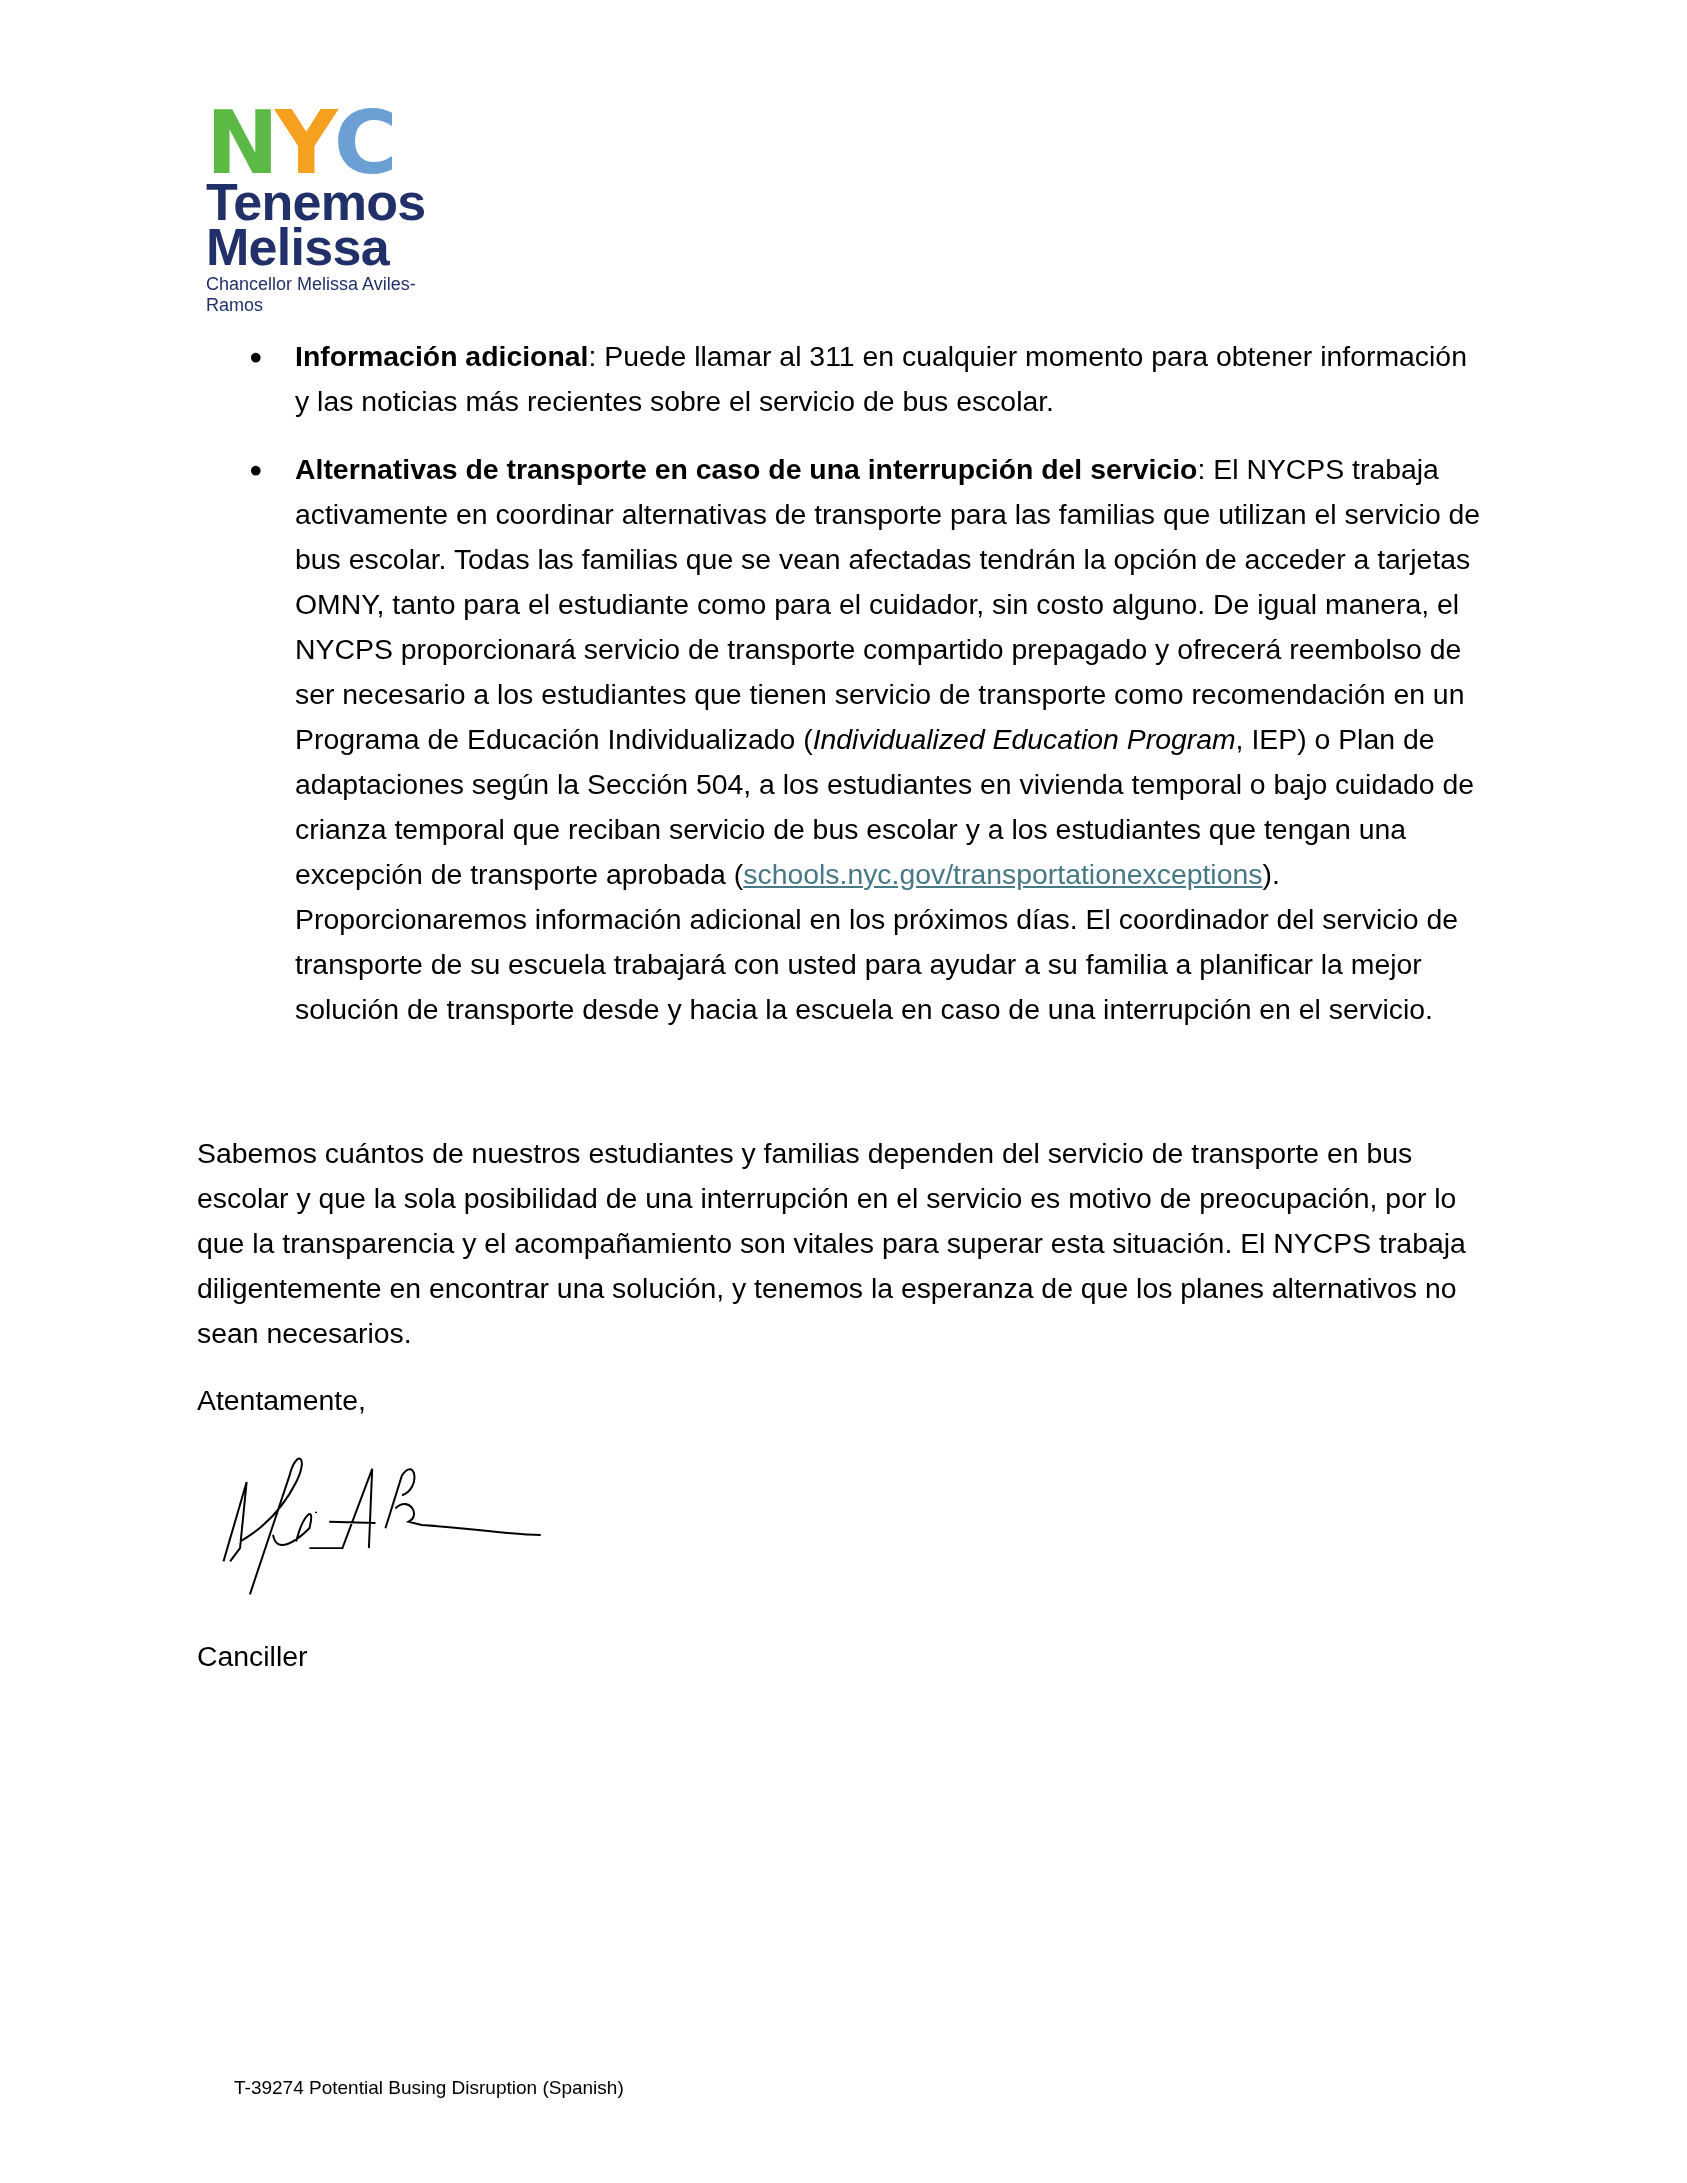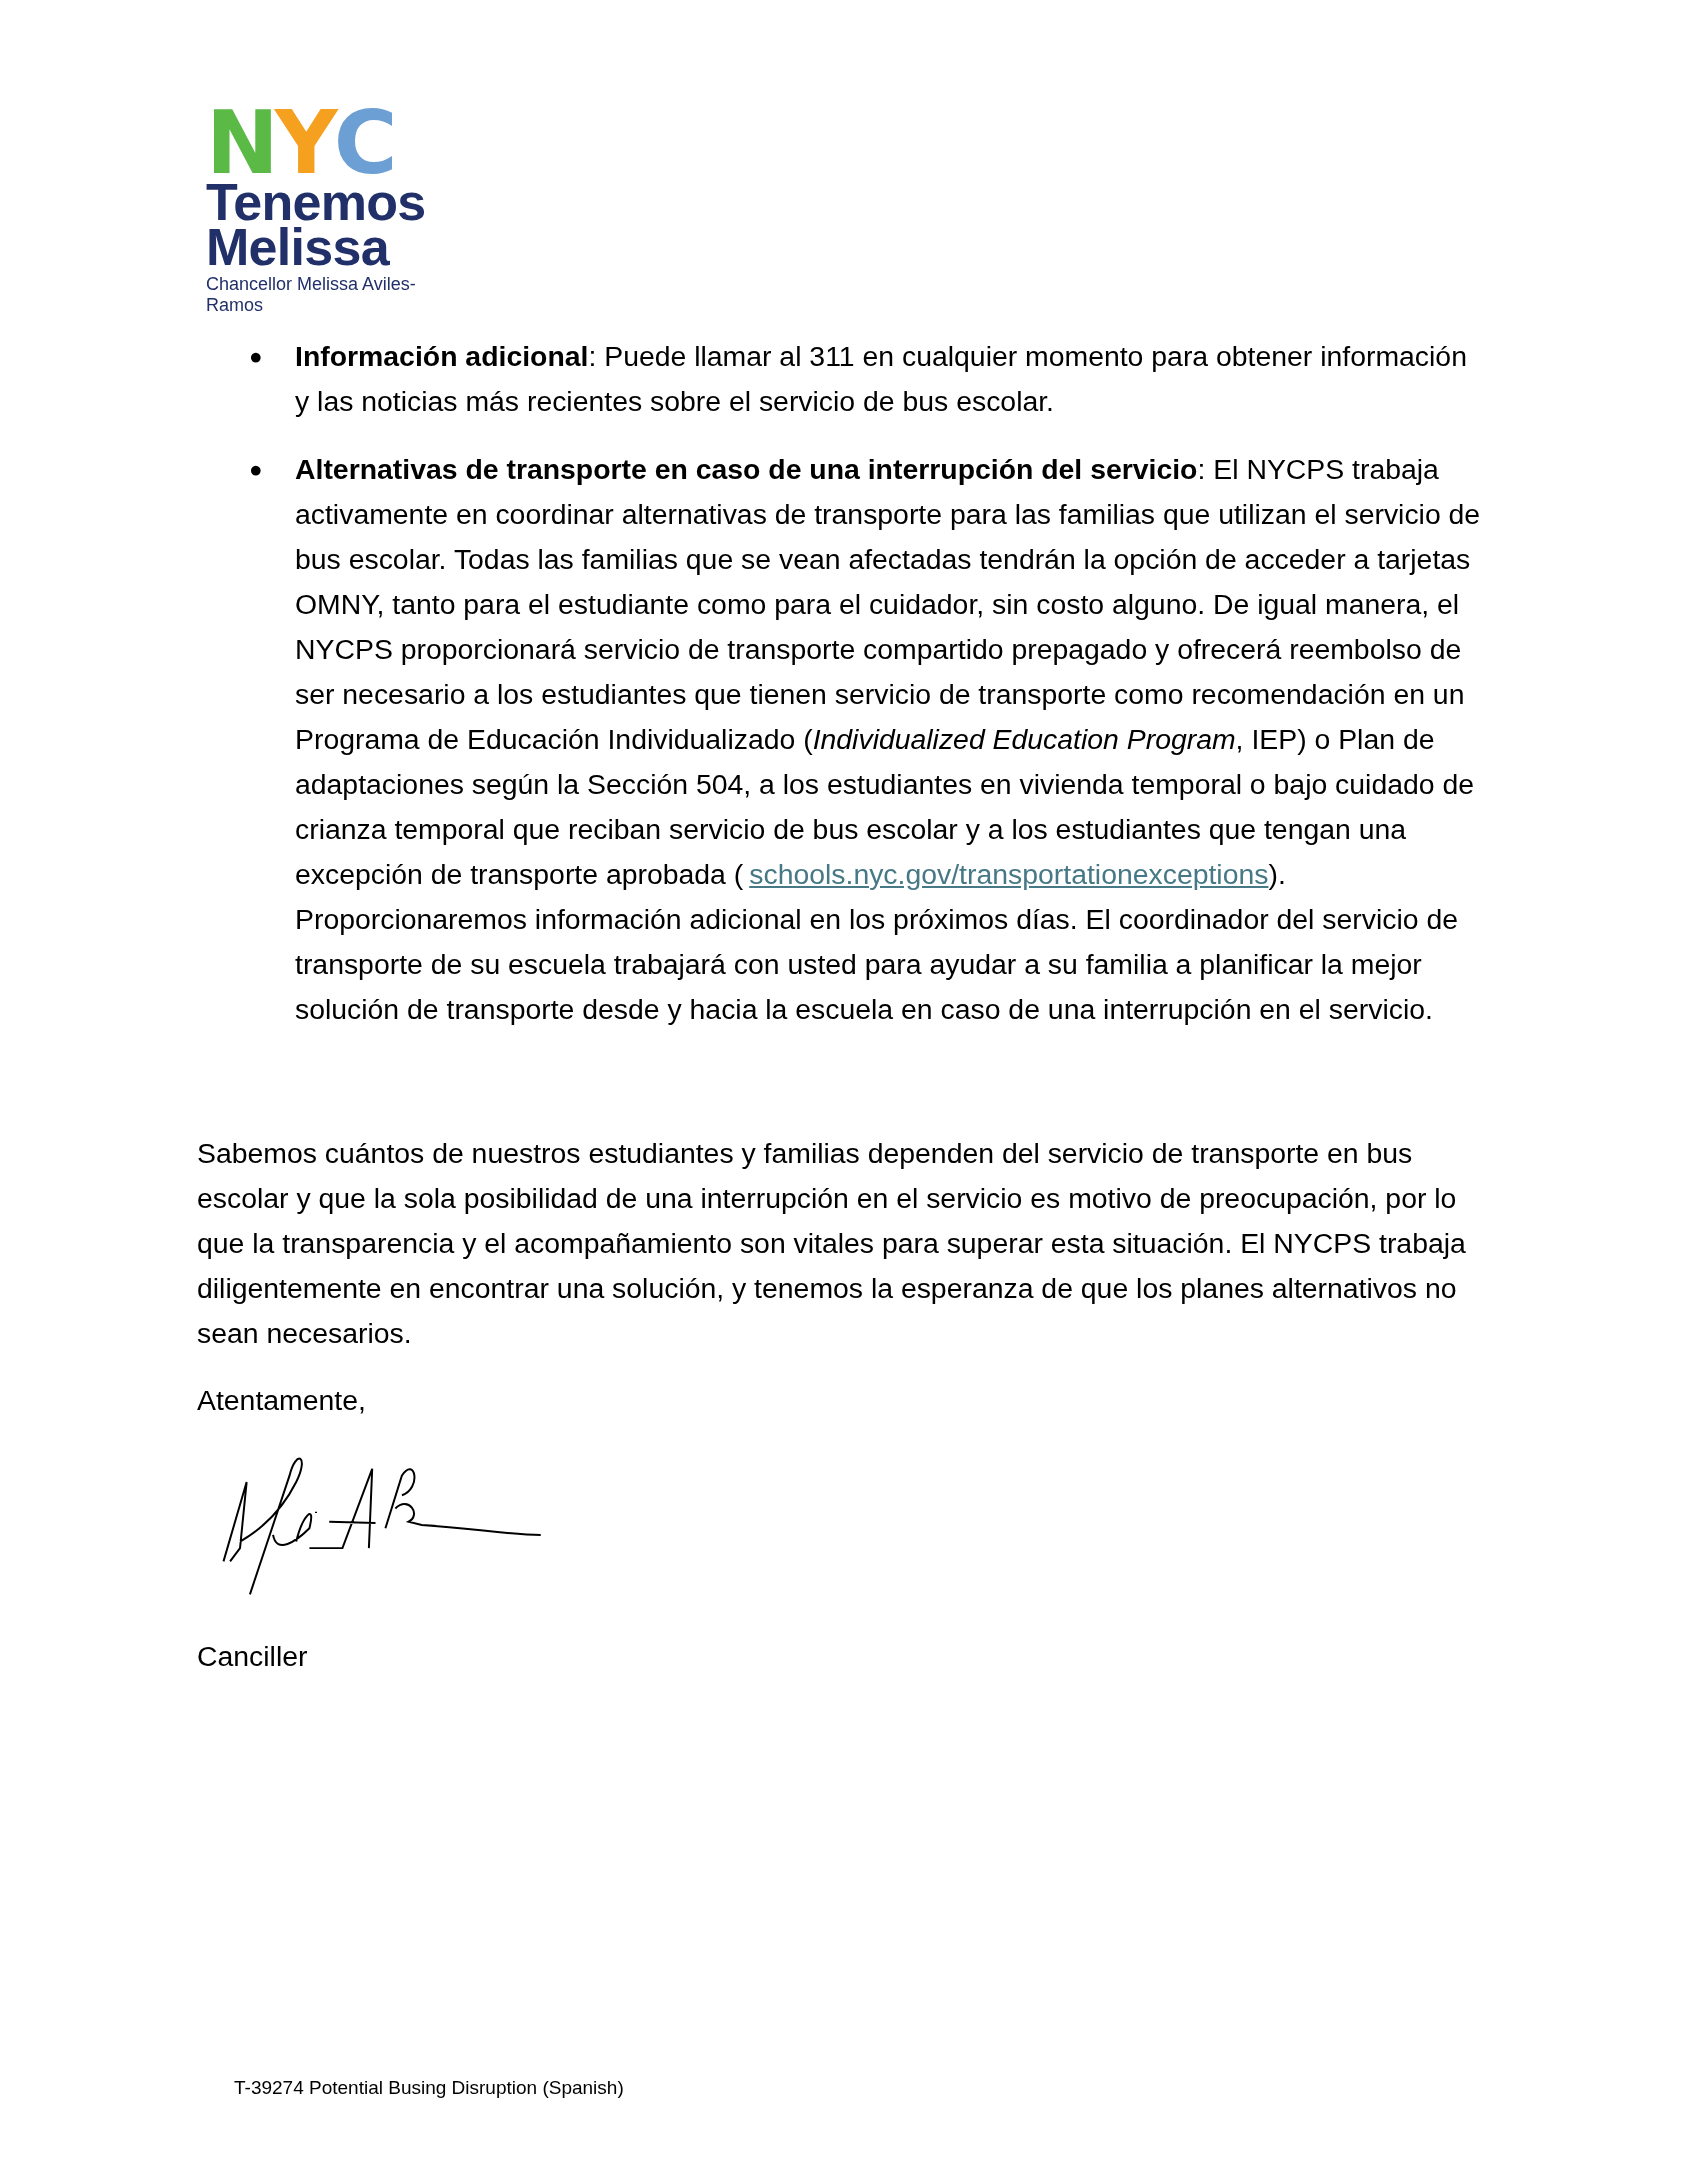--- a/index.html
+++ b/index.html
@@ -6,21 +6,21 @@
   body{width:1687px;height:2183px;position:relative;overflow:hidden;font-family:"Liberation Sans",sans-serif;color:#000;}
   .logo{position:absolute;left:206px;top:106px;width:212px;height:185px;}
   .nyc{display:flex;height:74px;gap:0;}
   .nyc span{font-family:"DejaVu Sans",sans-serif;font-weight:bold;font-size:87px;line-height:74px;letter-spacing:-4px;}
   .logo .ps{font-family:"Liberation Sans",sans-serif;font-weight:bold;color:#22306a;font-size:52px;line-height:45px;letter-spacing:-0.7px;}
   .logo .chan{font-size:18px;color:#22306a;margin-top:4px;}
   .content{position:absolute;left:197px;top:334px;width:1290px;font-size:28.4px;line-height:45px;}
   ul{list-style:none;margin:0;padding:0;}
   li{position:relative;padding-left:98px;margin-bottom:22.5px;}
   li .bullet{position:absolute;left:52px;top:0;font-size:22.5px;}
-  .link{color:#467886;text-decoration:underline;margin-left:6px;}
+  .link{color:#467886;text-decoration:underline;}
   p{margin:11px 0 22px 0;}
   .sig{display:block;margin:26.5px 0 33px 13.2px;}
   .footer{position:absolute;left:197px;top:2077px;font-size:19px;font-family:"Liberation Sans",sans-serif;margin-left:37px;}
 </style>
 </head>
 <body>
 
 <div class="logo">
   <div class="nyc">
     <span style="color:#5bb946">N</span>

